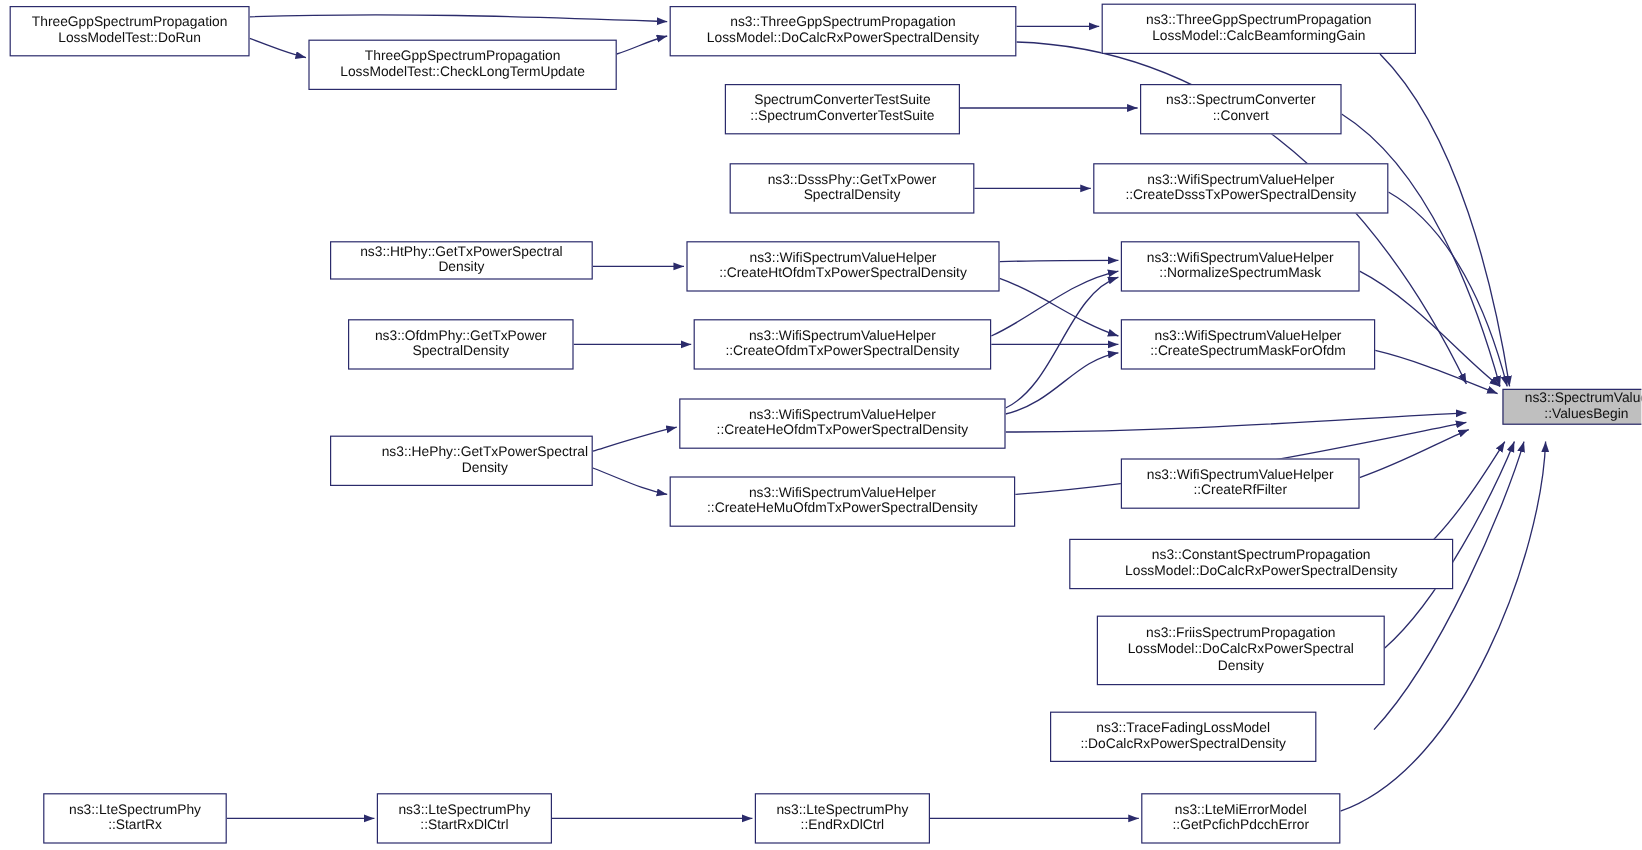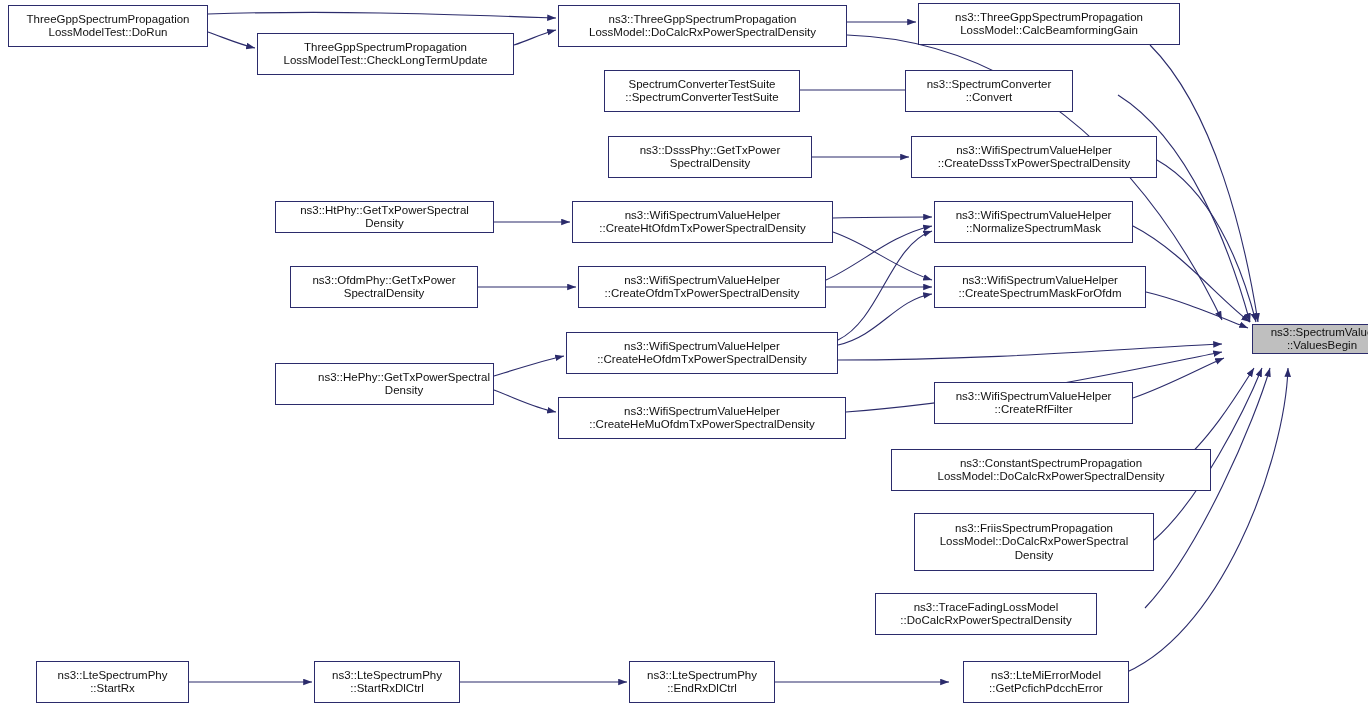--- a/index.html
+++ b/index.html
@@ -91,21 +91,21 @@
       <div class="node" style="left: 8px; top: 5px; width: 200px; height: 42px;"><span>ThreeGppSpectrumPropagation
 LossModelTest::DoRun</span></div>
       <div class="node" style="left: 257px; top: 33px; width: 257px; height: 42px;"><span>ThreeGppSpectrumPropagation
 LossModelTest::CheckLongTermUpdate</span></div>
       <div class="node" style="left: 558px; top: 5px; width: 289px; height: 42px;"><span>ns3::ThreeGppSpectrumPropagation
 LossModel::DoCalcRxPowerSpectralDensity</span></div>
       <div class="node" style="left: 918px; top: 3px; width: 262px; height: 42px;"><span>ns3::ThreeGppSpectrumPropagation
 LossModel::CalcBeamformingGain</span></div>
       <div class="node" style="left: 604px; top: 70px; width: 196px; height: 42px;"><span>SpectrumConverterTestSuite
 ::SpectrumConverterTestSuite</span></div>
-      <div class="node" style="left: 905px; top: 70px; width: 168px; height: 42px;"><span>ns3::SpectrumConverter
+      <div class="node" style="left: 950px; top: 70px; width: 168px; height: 42px;"><span>ns3::SpectrumConverter
 ::Convert</span></div>
       <div class="node" style="left: 608px; top: 136px; width: 204px; height: 42px;"><span>ns3::DsssPhy::GetTxPower
 SpectralDensity</span></div>
       <div class="node" style="left: 911px; top: 136px; width: 246px; height: 42px;"><span>ns3::WifiSpectrumValueHelper
 ::CreateDsssTxPowerSpectralDensity</span></div>
       <div class="node" style="left: 275px; top: 201px; width: 219px; height: 32px;"><span>ns3::HtPhy::GetTxPowerSpectral
 Density</span></div>
       <div class="node" style="left: 572px; top: 201px; width: 261px; height: 42px;"><span>ns3::WifiSpectrumValueHelper
 ::CreateHtOfdmTxPowerSpectralDensity</span></div>
       <div class="node" style="left: 934px; top: 201px; width: 199px; height: 42px;"><span>ns3::WifiSpectrumValueHelper
@@ -132,16 +132,16 @@
 LossModel::DoCalcRxPowerSpectral
 Density</span></div>
       <div class="node" style="left: 875px; top: 593px; width: 222px; height: 42px;"><span>ns3::TraceFadingLossModel
 ::DoCalcRxPowerSpectralDensity</span></div>
       <div class="node" style="left: 36px; top: 661px; width: 153px; height: 42px;"><span>ns3::LteSpectrumPhy
 ::StartRx</span></div>
       <div class="node" style="left: 314px; top: 661px; width: 146px; height: 42px;"><span>ns3::LteSpectrumPhy
 ::StartRxDlCtrl</span></div>
       <div class="node" style="left: 629px; top: 661px; width: 146px; height: 42px;"><span>ns3::LteSpectrumPhy
 ::EndRxDlCtrl</span></div>
-      <div class="node" style="left: 951px; top: 661px; width: 166px; height: 42px; margin-left: 12px;"><span>ns3::LteMiErrorModel
+      <div class="node" style="left: 951px; top: 661px; width: 166px; height: 42px;"><span>ns3::LteMiErrorModel
 ::GetPcfichPdcchError</span></div>
     </div>
 </div>
 
 </body></html>

